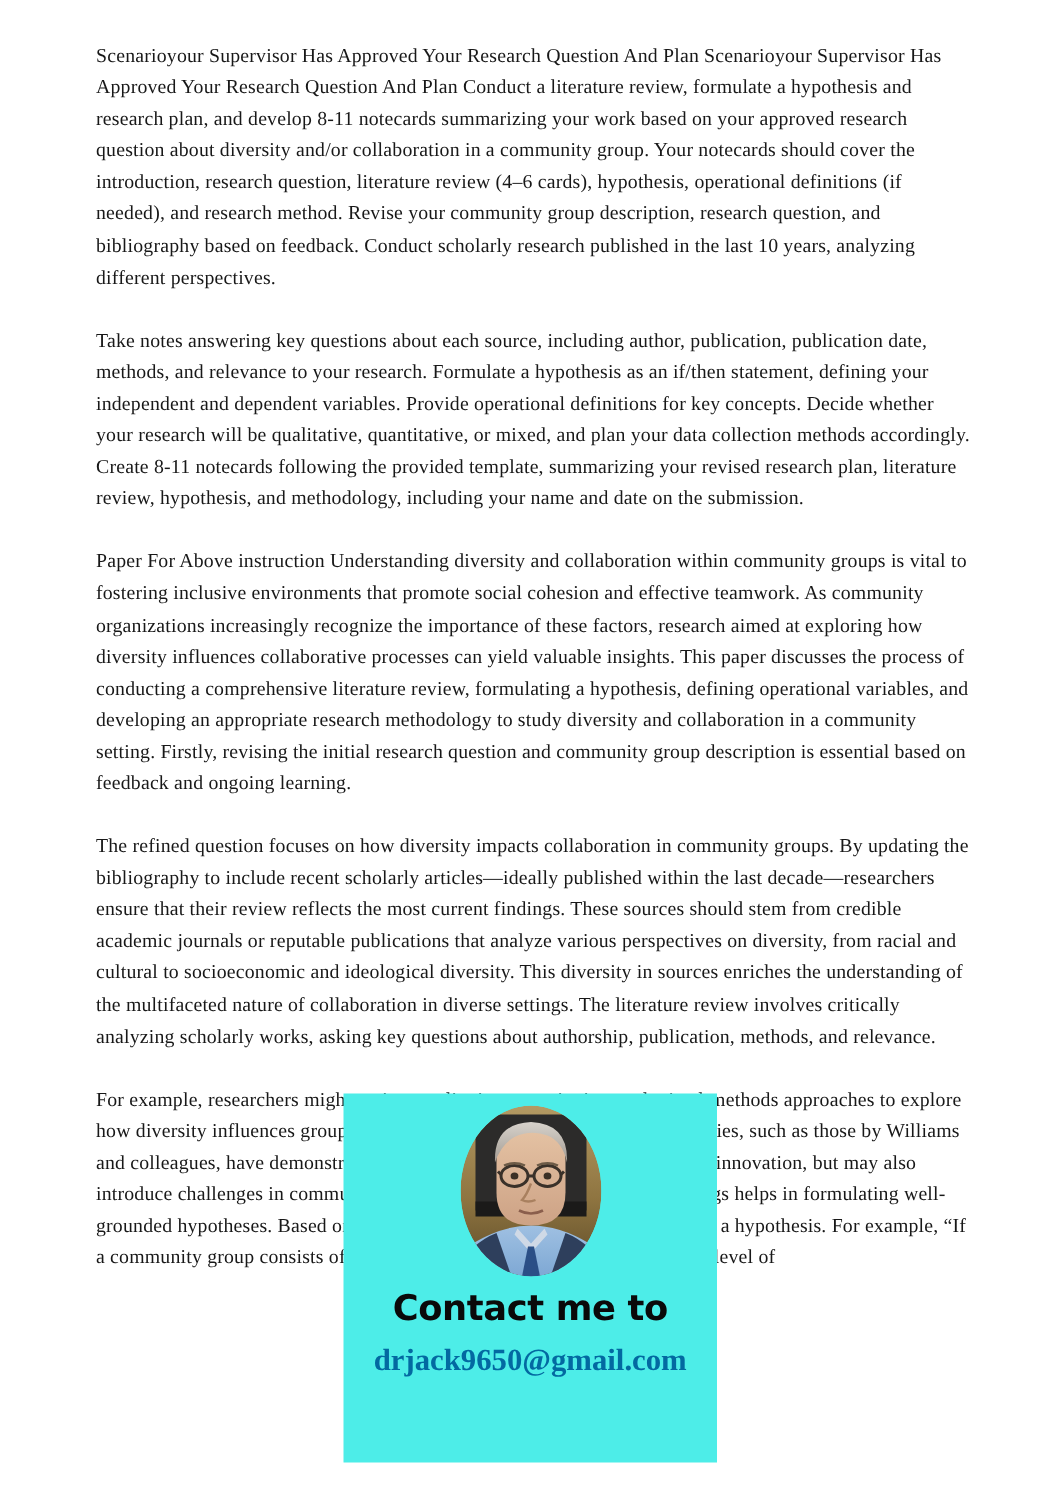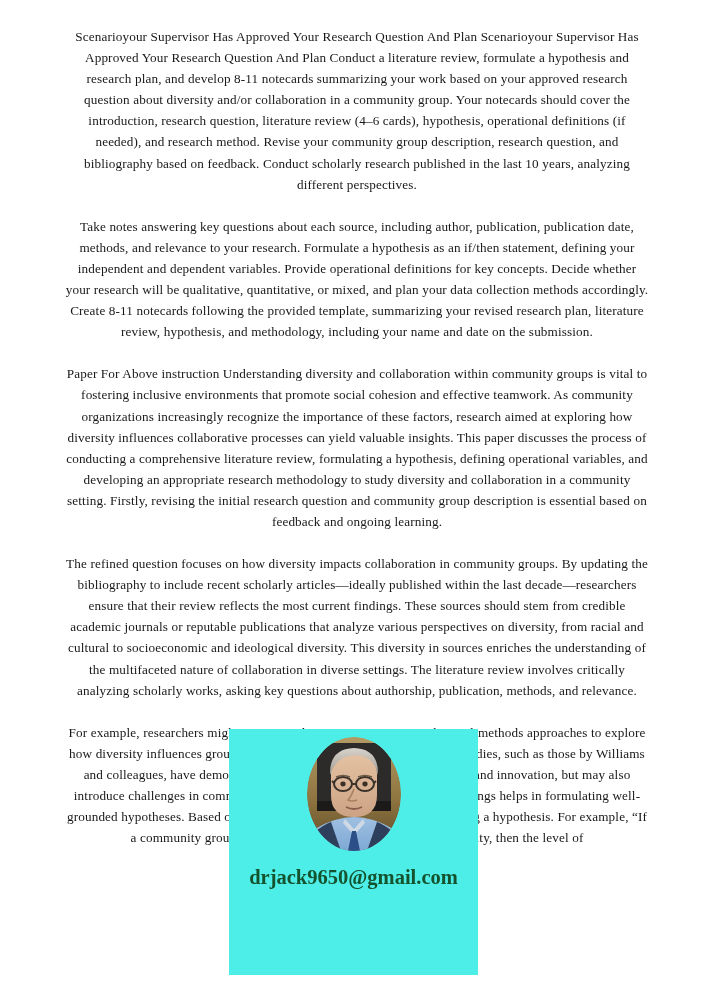--- a/index.html
+++ b/index.html
@@ -32,21 +32,21 @@
     top: 26px;
     width: 602px;
   }
 
   .para {
     font-family: "Liberation Serif", "DejaVu Serif", serif;
     font-size: 13.2px;
     line-height: 21.1px;
     color: #181818;
     margin: 0 0 21px 16px;
-    text-align: center;
+    text-align: left;
     white-space: normal;
     letter-spacing: 0.01em;
   }
   .para:last-child { margin-bottom: 0; }
 
   
   #contact-overlay {
     position: absolute;
     left: 229px;
     top: 729px;
@@ -86,21 +86,21 @@
     line-height: 30px;
     color: #0a0a0a;
     letter-spacing: -0.01em;
     white-space: nowrap;
   }
   #contact-email {
     font-family: "Liberation Serif", "DejaVu Serif", serif;
     font-weight: bold;
     font-size: 20.5px;
     line-height: 28px;
-    color: #14532d;
+    color: #0369a1;
     margin-top: 6px;
     white-space: nowrap;
   }
 </style>
 </head>
 <body>
 
 <div id="page">
 
   <div id="doc-body">
@@ -157,18 +157,19 @@
           <ellipse cx="58" cy="47" rx="2.6" ry="2.4" fill="#3b3026"></ellipse>
           <path d="M29 40 Q36 37 43 40" stroke="#6d5b47" stroke-width="1.6" fill="none"></path>
           <path d="M51 40 Q58 37 65 40" stroke="#6d5b47" stroke-width="1.6" fill="none"></path>
           <path d="M47 52 Q44 60 41 63 Q45 65 50 63" fill="none" stroke="#a9805f" stroke-width="1.6"></path>
           <path d="M39 70 Q47 74 55 70" fill="none" stroke="#8a5e4c" stroke-width="1.8"></path>
         </g>
       </svg>
     </div>
 
     <div id="contact-lines">
+      <div class="contact-line">Contact me to</div>
       <div id="contact-email">drjack9650@gmail.com</div>
     </div>
 
   </div>
 
 </div>
 
 </body></html>

